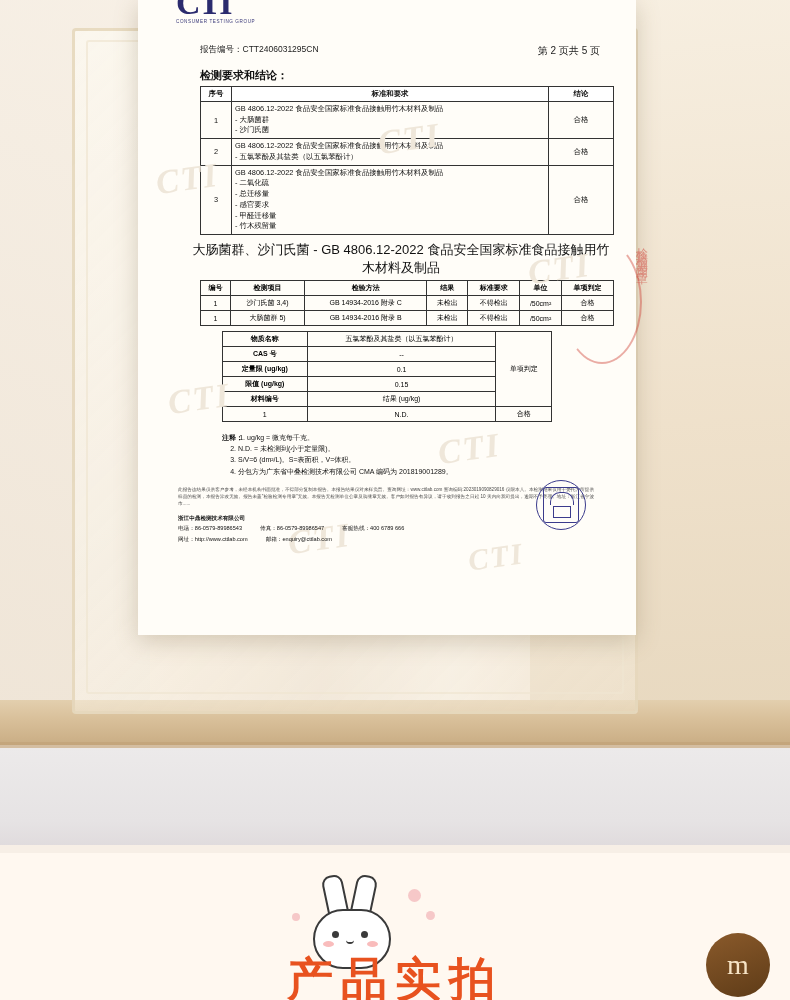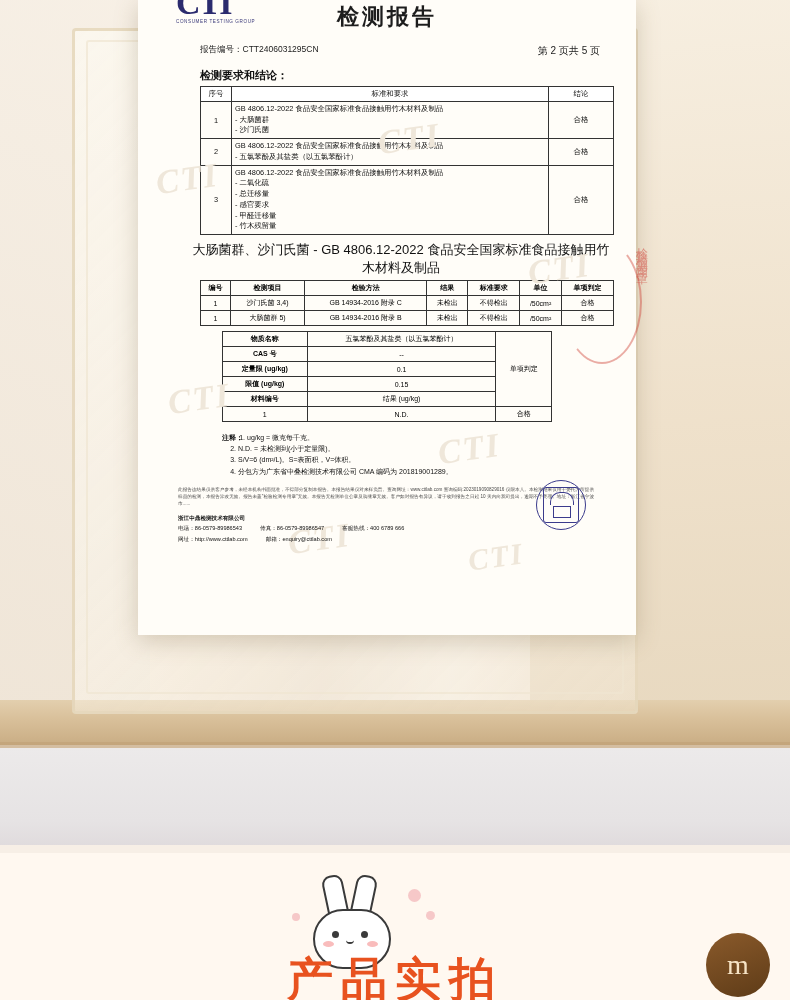--- a/index.html
+++ b/index.html
@@ -56,21 +56,21 @@
   .meta{position:relative;height:18px;font-size:8.5px;color:#222;}
   .meta .rep-no{position:absolute;left:36px;top:0;}
   .meta .rep-no b{font-weight:400;}
   .meta .pages{position:absolute;right:10px;top:0;font-size:10px;}
 
   .sec-title{font-size:11px;font-weight:700;color:#111;margin:6px 0 3px 36px;}
 
   table{border-collapse:collapse;}
   .tbl{margin-left:36px;width:414px;font-size:7.4px;color:#111;}
   .tbl td,.tbl th{border:.7px solid #333;padding:2px 3px;vertical-align:middle;}
-  .tbl th{font-weight:400;text-align:center;background:#fff;}
+  .tbl th{font-weight:700;text-align:center;background:#fff;}
   .c{text-align:center;}
   .req-cell{line-height:1.45;}
   .req-cell .ln{display:block;}
   .idx{width:24px;text-align:center;}
   .concl{width:58px;text-align:center;}
 
   .res-note{font-size:13px;color:#111;margin:6px 0 3px 28px;text-align:center;}
   .tbl2{margin-left:36px;width:414px;font-size:7px;}
   .tbl2 td,.tbl2 th{border:.7px solid #333;padding:2px 2px;text-align:center;}
   .tbl2 th{font-weight:700;}
@@ -148,21 +148,20 @@
     <span class="wm wm4">CTI</span>
     <span class="wm wm5">CTI</span>
     <span class="wm wm6">CTI</span>
     <span class="wm wm7">CTI</span>
 
     <div class="hdr">
       <div class="logo">
         <div class="lg-text">CTI</div>
         <div class="lg-sub">CONSUMER TESTING GROUP</div>
       </div>
-      <div class="doc-title">检测报告</div>
     </div>
 
     <div class="meta">
       <div class="rep-no">
         <b>报告编号：</b><span>CTT2406031295CN</span>
       </div>
       <div class="pages">第 2 页共 5 页</div>
     </div>
 
     <div class="sec-title">检测要求和结论：</div>

